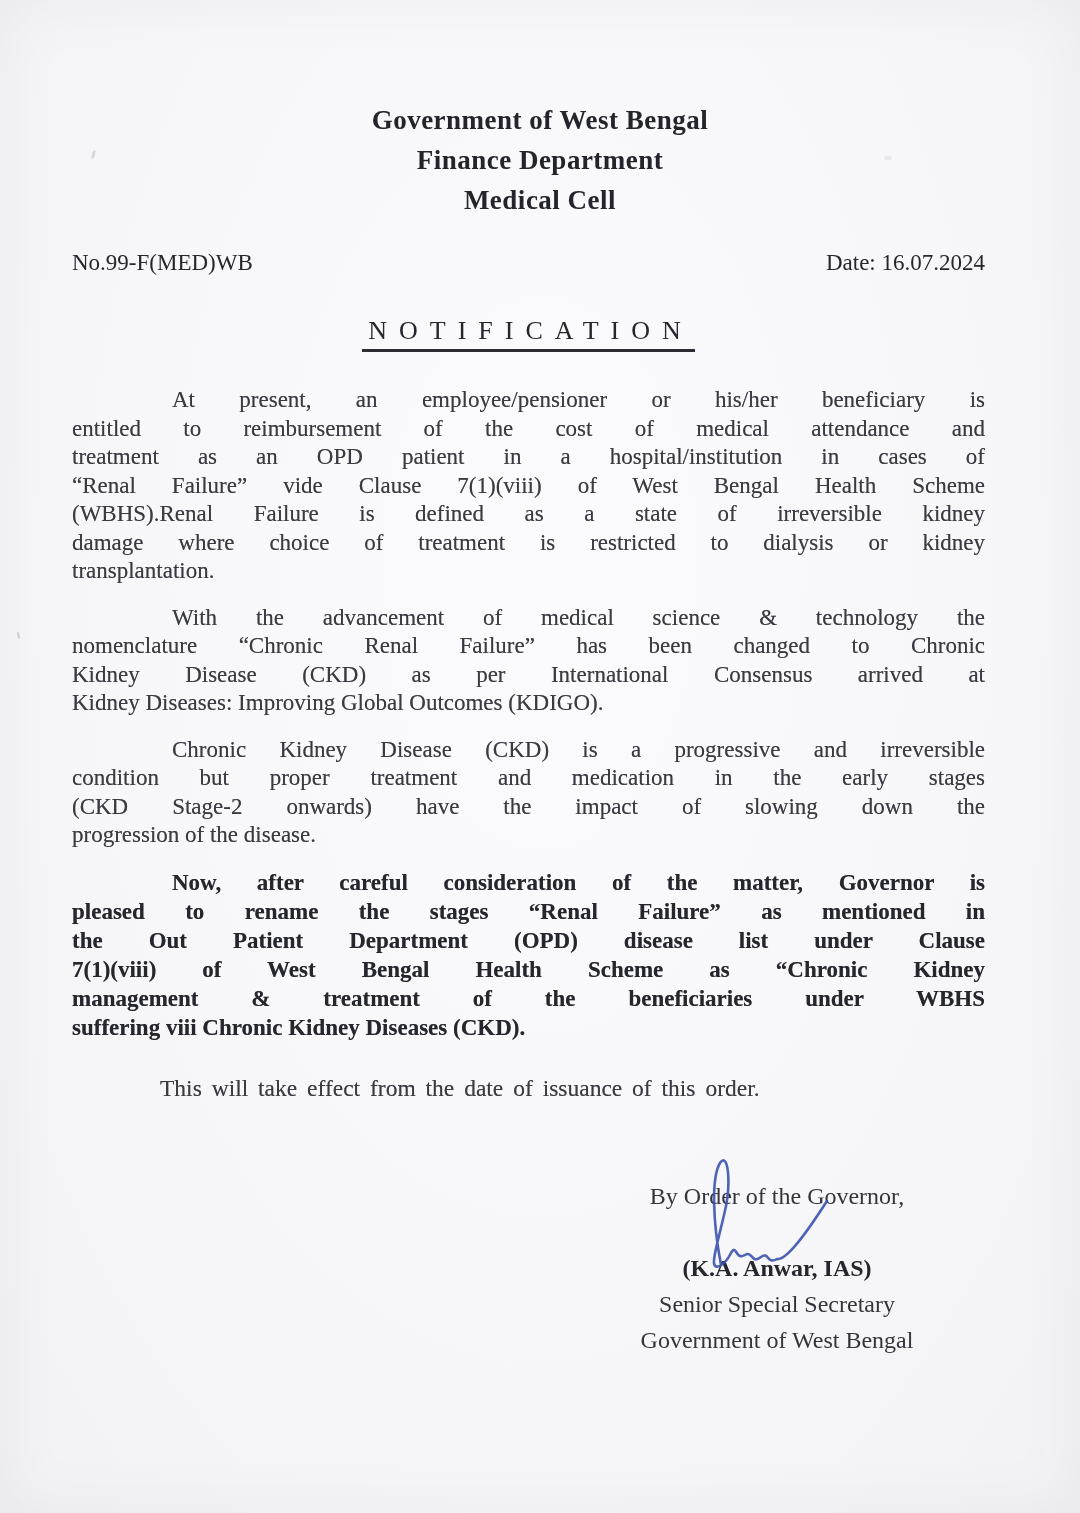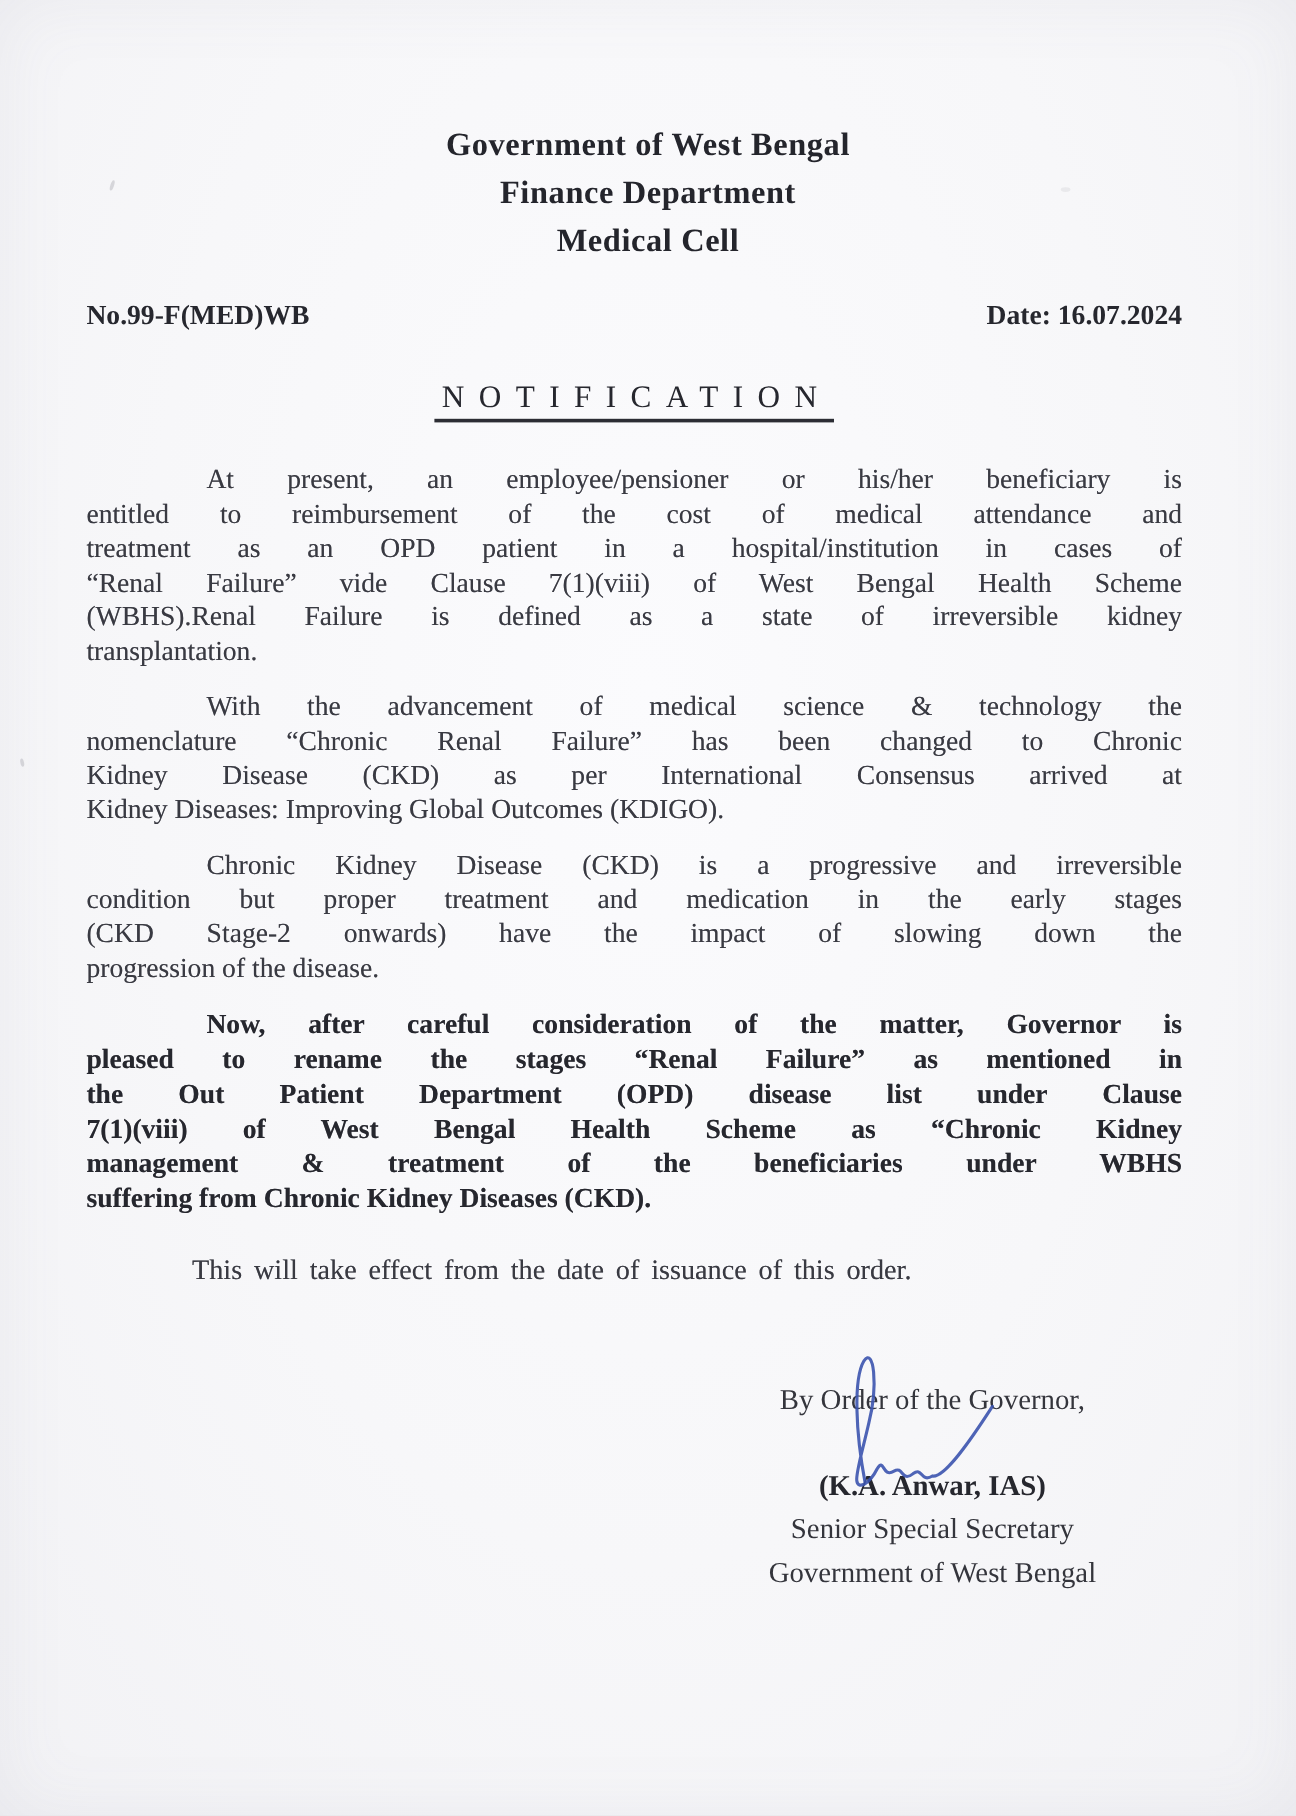--- a/index.html
+++ b/index.html
@@ -11,21 +11,21 @@
       radial-gradient(ellipse at 50% 38%, #fbfbfd 0%, #f7f7f9 55%, #f2f2f5 100%);
     overflow:hidden;
     font-family:"Liberation Serif","DejaVu Serif",serif;
     color:#34353c;
     box-shadow:inset 0 0 60px rgba(120,120,135,0.08);
   }
   .letterhead{margin-top:100px;text-align:center;font-weight:bold;color:#24252c;}
   .letterhead div{font-size:27px;line-height:40px;letter-spacing:0.5px;}
   .body-col{width:913px;margin-left:72px;}
   .refrow{display:flex;justify-content:space-between;margin-top:30px;
-          font-weight:bold;font-size:23px;color:#26272e;}
+          font-weight:normal;font-size:23px;color:#26272e;}
   .title-row{text-align:center;margin-top:40px;}
   .doc-title{display:inline-block;font-weight:normal;font-size:26px;color:#26272e;
              letter-spacing:12px;border-bottom:3px solid #2c2d34;
              padding:0 2px 3px 6px;}
   #paragraphs{margin-top:34px;}
   .para{font-size:23px;line-height:28.5px;margin-bottom:18px;color:#393a42;
         text-shadow:0 0 0.5px rgba(60,60,70,0.55);}
   .para.bold{font-weight:bold;line-height:29px;color:#26272e;}
   .pline{text-align:justify;text-align-last:justify;}
   .pline.last{text-align-last:left;}
@@ -71,41 +71,42 @@
       <span class="doc-title">NOTIFICATION</span>
     </div>
 
     <div id="paragraphs">
         <div class="para">
           <div class="pline first">At present, an employee/pensioner or his/her beneficiary is</div>
           <div class="pline">entitled to reimbursement of the cost of medical attendance and</div>
           <div class="pline">treatment as an OPD patient in a hospital/institution in cases of</div>
           <div class="pline">“Renal Failure” vide Clause 7(1)(viii) of West Bengal Health Scheme</div>
           <div class="pline">(WBHS).Renal Failure is defined as a state of irreversible kidney</div>
+          <div class="pline">damage where choice of treatment is restricted to dialysis or kidney</div>
           <div class="pline last">transplantation.</div>
         </div>
         <div class="para">
           <div class="pline first">With the advancement of medical science &amp; technology the</div>
           <div class="pline">nomenclature “Chronic Renal Failure” has been changed to Chronic</div>
           <div class="pline">Kidney Disease (CKD) as per International Consensus arrived at</div>
           <div class="pline last">Kidney Diseases: Improving Global Outcomes (KDIGO).</div>
         </div>
         <div class="para">
           <div class="pline first">Chronic Kidney Disease (CKD) is a progressive and irreversible</div>
           <div class="pline">condition but proper treatment and medication in the early stages</div>
           <div class="pline">(CKD Stage-2 onwards) have the impact of slowing down the</div>
           <div class="pline last">progression of the disease.</div>
         </div>
         <div class="para bold">
           <div class="pline first">Now, after careful consideration of the matter, Governor is</div>
           <div class="pline">pleased to rename the stages “Renal Failure” as mentioned in</div>
           <div class="pline">the Out Patient Department (OPD) disease list under  Clause</div>
           <div class="pline">7(1)(viii) of West Bengal Health Scheme as “Chronic Kidney</div>
           <div class="pline">management &amp; treatment of the beneficiaries under WBHS</div>
-          <div class="pline last">suffering from Chronic Kidney Diseases (CKD).</div>
+          <div class="pline last">suffering viii Chronic Kidney Diseases (CKD).</div>
         </div>
       </div>
 
     <div class="effect">This will take effect from the date of issuance of this order.</div>
 
     <div class="closing">
       <svg class="sig-svg" width="230" height="130" viewBox="0 0 230 130">
         <path d="M 34,112
                  C 26,70 24,25 33,10
                  C 41,-2 45,30 37,62

